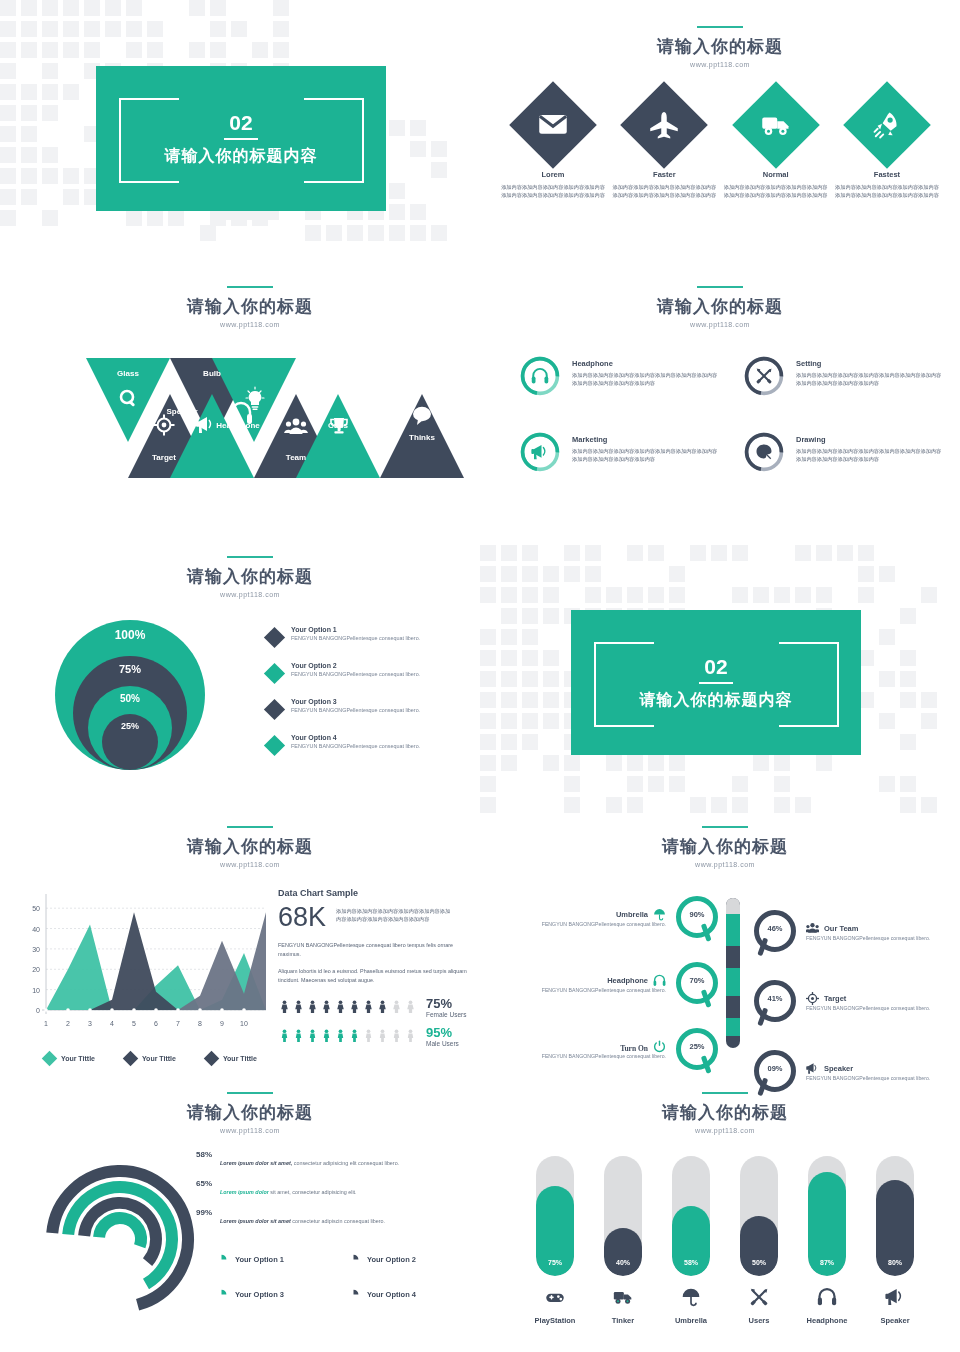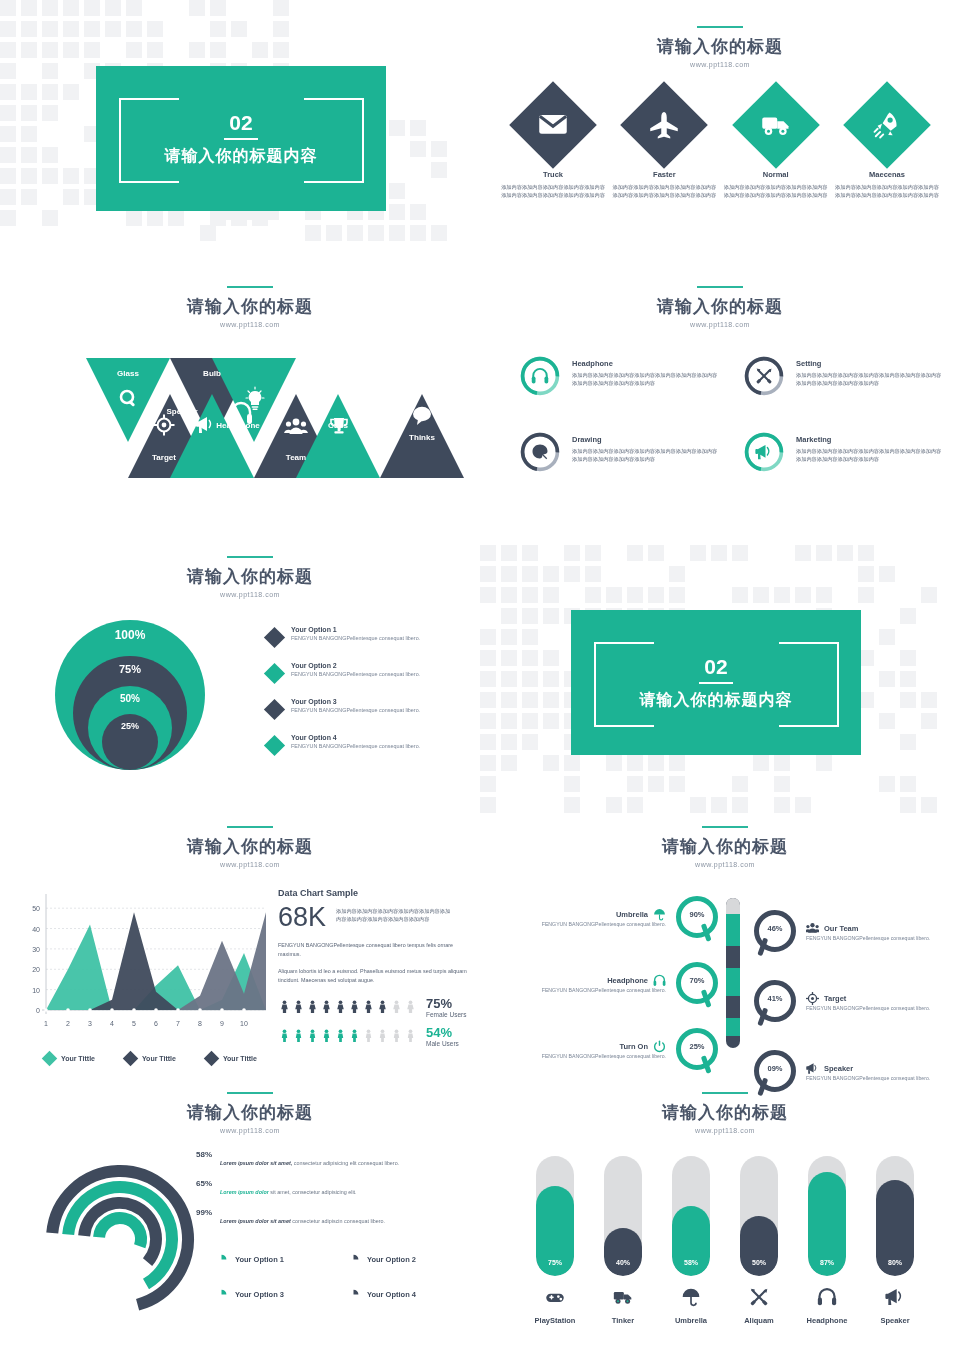--- a/index.html
+++ b/index.html
@@ -418,21 +418,21 @@
       <div class="sec-sub">www.ppt118.com</div>
     </div>
     <div class="dia-row" id="dia-row" style="margin-top:26px;">
   <div class="dia-col">
     <div class="dia" style="background:#3f4a5c;">
             <svg width="30" height="30" viewBox="0 0 24 24">
               <rect x="1" y="4" width="22" height="15" rx="2" fill="#fff"></rect>
               <path d="M1.5,5 L12,13 L22.5,5" fill="none" stroke="#3f4a5c" stroke-width="2.4"></path>
             </svg>
           </div>
-    <div class="dia-name">Truck</div>
+    <div class="dia-name">Lorem</div>
     <div class="dia-desc">添加内容添加内容添加内容添加内容添加内容添加内容添加内容添加内容添加内容添加内容</div>
   </div>
   <div class="dia-col">
     <div class="dia" style="background:#3f4a5c;">
             <svg width="30" height="30" viewBox="0 0 24 24">
               <path d="M12,1.5 C13.4,1.5 14.2,3.2 14.2,6 L14.2,9.2 L23,14.5 L23,17 L14.2,14.5 L14.2,19 L17,21.3 L17,22.8 L12,21.4 L7,22.8 L7,21.3 L9.8,19 L9.8,14.5 L1,17 L1,14.5 L9.8,9.2 L9.8,6 C9.8,3.2 10.6,1.5 12,1.5 Z" fill="#fff"></path>
             </svg>
           </div>
     <div class="dia-name">Faster</div>
     <div class="dia-desc">添加内容添加内容添加内容添加内容添加内容添加内容添加内容添加内容添加内容添加内容</div>
@@ -458,21 +458,21 @@
               <circle cx="14.5" cy="8" r="2.1" fill="#1cb394"></circle>
               <path d="M8,11 L4.5,12.5 L6.5,15.5 Z" fill="#fff"></path>
               <path d="M14.5,17 L16.5,20.2 L13,20 Z" fill="#fff"></path>
               <g stroke="#fff" stroke-width="1.5" stroke-linecap="round">
                 <line x1="3" y1="21" x2="6.5" y2="17.5"></line>
                 <line x1="6.5" y1="22" x2="9" y2="19.5"></line>
                 <line x1="2" y1="17.5" x2="4.5" y2="15"></line>
               </g>
             </svg>
           </div>
-    <div class="dia-name">Maecenas</div>
+    <div class="dia-name">Fastest</div>
     <div class="dia-desc">添加内容添加内容添加内容添加内容添加内容添加内容添加内容添加内容添加内容添加内容</div>
   </div>
       </div>
   </div>
 
   <div class="panel" style="left:20px;top:286px;width:460px;">
     <div class="sec-head">
       <div class="sec-rule"></div>
       <div class="sec-title">请输入你的标题</div>
       <div class="sec-sub">www.ppt118.com</div>
@@ -613,56 +613,56 @@
       </div>
     </div>
     <div>
       <div class="circ-t">Setting</div>
       <div class="circ-d">添加内容添加内容添加内容添加内容添加内容添加内容添加内容添加内容添加内容添加内容添加内容</div>
     </div>
   </div>
   <div class="circ-item">
     <div class="circ-ring">
       <svg width="40" height="40" viewBox="0 0 40 40">
+    <circle cx="20" cy="20" r="17.4" fill="none" stroke="#7fd8c4" stroke-width="3.6"></circle>
+    <circle cx="20" cy="20" r="17.4" fill="none" stroke="#1cb394" stroke-width="3.6" stroke-dasharray="78.71574552834585 109.3274243449248" stroke-linecap="butt" transform="rotate(100 20 20)"></circle>
+  </svg>
+      <div style="position:absolute;inset:0;display:flex;align-items:center;justify-content:center;">
+        <svg width="18" height="18" viewBox="0 0 24 24">
+                <path d="M3,8.5 L14,2.5 L14,19.5 L3,13.5 Z" fill="#1cb394"></path>
+                <rect x="0.5" y="8" width="3.5" height="6.5" rx="1.2" fill="#1cb394"></rect>
+                <path d="M4,14 L4,21.5 L7.6,21.5 L6.8,14 Z" fill="#1cb394"></path>
+                <path d="M16.5,6 Q20.5,11 16.5,16" fill="none" stroke="#1cb394" stroke-width="1.8" stroke-linecap="round"></path>
+              </svg>
+      </div>
+    </div>
+    <div>
+      <div class="circ-t">Marketing</div>
+      <div class="circ-d">添加内容添加内容添加内容添加内容添加内容添加内容添加内容添加内容添加内容添加内容添加内容</div>
+    </div>
+  </div>
+  <div class="circ-item">
+    <div class="circ-ring">
+      <svg width="40" height="40" viewBox="0 0 40 40">
     <circle cx="20" cy="20" r="17.4" fill="none" stroke="#a8b0bd" stroke-width="3.6"></circle>
     <circle cx="20" cy="20" r="17.4" fill="none" stroke="#3f4a5c" stroke-width="3.6" stroke-dasharray="78.71574552834585 109.3274243449248" stroke-linecap="butt" transform="rotate(100 20 20)"></circle>
   </svg>
       <div style="position:absolute;inset:0;display:flex;align-items:center;justify-content:center;">
         <svg width="18" height="18" viewBox="0 0 24 24">
                 <path d="M12,2 C18,2 22,6 22,11 C22,14 19.5,15 17.5,15 C16,15 15,16 15,17.2 C15,19 13.8,20.5 11.5,20.5 C6.5,20.5 2,16.5 2,11.2 C2,5.8 6.5,2 12,2 Z" fill="#3f4a5c"></path>
                 <circle cx="7.5" cy="8.5" r="1.8" fill="#3f4a5c"></circle>
                 <circle cx="12" cy="6" r="1.8" fill="#3f4a5c"></circle>
                 <circle cx="16.5" cy="8.5" r="1.8" fill="#3f4a5c"></circle>
                 <circle cx="7" cy="14" r="1.8" fill="#3f4a5c"></circle>
                 <path d="M14,14 L21,21" stroke="#3f4a5c" stroke-width="1.6"></path>
               </svg>
       </div>
     </div>
     <div>
       <div class="circ-t">Drawing</div>
-      <div class="circ-d">添加内容添加内容添加内容添加内容添加内容添加内容添加内容添加内容添加内容添加内容添加内容</div>
-    </div>
-  </div>
-  <div class="circ-item">
-    <div class="circ-ring">
-      <svg width="40" height="40" viewBox="0 0 40 40">
-    <circle cx="20" cy="20" r="17.4" fill="none" stroke="#7fd8c4" stroke-width="3.6"></circle>
-    <circle cx="20" cy="20" r="17.4" fill="none" stroke="#1cb394" stroke-width="3.6" stroke-dasharray="78.71574552834585 109.3274243449248" stroke-linecap="butt" transform="rotate(100 20 20)"></circle>
-  </svg>
-      <div style="position:absolute;inset:0;display:flex;align-items:center;justify-content:center;">
-        <svg width="18" height="18" viewBox="0 0 24 24">
-                <path d="M3,8.5 L14,2.5 L14,19.5 L3,13.5 Z" fill="#1cb394"></path>
-                <rect x="0.5" y="8" width="3.5" height="6.5" rx="1.2" fill="#1cb394"></rect>
-                <path d="M4,14 L4,21.5 L7.6,21.5 L6.8,14 Z" fill="#1cb394"></path>
-                <path d="M16.5,6 Q20.5,11 16.5,16" fill="none" stroke="#1cb394" stroke-width="1.8" stroke-linecap="round"></path>
-              </svg>
-      </div>
-    </div>
-    <div>
-      <div class="circ-t">Marketing</div>
       <div class="circ-d">添加内容添加内容添加内容添加内容添加内容添加内容添加内容添加内容添加内容添加内容添加内容</div>
     </div>
   </div>
       </div>
   </div>
 
   <div class="panel" style="left:20px;top:556px;width:460px;">
     <div class="sec-head">
       <div class="sec-rule"></div>
       <div class="sec-title">请输入你的标题</div>
@@ -882,21 +882,21 @@
                 <svg width="13" height="13" viewBox="0 0 24 24">
                   <circle cx="12" cy="4.2" r="3.4" fill="#d7d8da"></circle>
                   <path d="M8.5,8.5 L15.5,8.5 L17,16.5 L14.5,16.5 L14.5,24 L9.5,24 L9.5,16.5 L7,16.5 Z" fill="#d7d8da"></path>
                 </svg>
                 <svg width="13" height="13" viewBox="0 0 24 24">
                   <circle cx="12" cy="4.2" r="3.4" fill="#d7d8da"></circle>
                   <path d="M8.5,8.5 L15.5,8.5 L17,16.5 L14.5,16.5 L14.5,24 L9.5,24 L9.5,16.5 L7,16.5 Z" fill="#d7d8da"></path>
                 </svg>
               </div>
       <div>
-        <div class="pct-big" style="color:#1cb394;">54%</div>
+        <div class="pct-big" style="color:#1cb394;">95%</div>
         <div class="pct-sub">Male Users</div>
       </div>
     </div>
           </div>
       </div>
     </div>
   </div>
 
   <div class="panel" style="left:500px;top:826px;width:450px;">
     <div class="sec-head">
@@ -940,21 +940,21 @@
     <div style="position:relative;width:46px;height:46px;flex:none;">
     <svg width="46" height="52" viewBox="0 0 46 52">
       <circle cx="23" cy="23" r="18.5" fill="none" stroke="#1cb394" stroke-width="5"></circle>
       <rect x="28" y="30" width="5" height="18" rx="2" fill="#1cb394" transform="rotate(-20 30 34)"></rect>
     </svg>
     <div style="position:absolute;left:0;top:16px;width:46px;text-align:center;" class="q-pct">70%</div>
   </div>
   </div>
   <div style="display:flex;gap:8px;align-items:center;justify-content:flex-end;">
     <div style="text-align:right;">
-      <div style="display:flex;gap:5px;align-items:center;justify-content:flex-end;">
+      <div style="display:flex;gap:5px;align-items:flex-end;justify-content:flex-end;font-family:Liberation Serif, serif;">
         <span class="q-lbl">Turn On</span>
         <svg width="13" height="13" viewBox="0 0 24 24">
                   <path d="M6,5.5 A9,9 0 1 0 18,5.5" fill="none" stroke="#1cb394" stroke-width="2.6" stroke-linecap="round"></path>
                   <rect x="10.7" y="1" width="2.6" height="10" rx="1.3" fill="#1cb394"></rect>
                 </svg>
       </div>
       <div class="q-sub">FENGYUN BANGONGPellentesque consequat libero.</div>
     </div>
     <div style="position:relative;width:46px;height:46px;flex:none;">
     <svg width="46" height="52" viewBox="0 0 46 52">
@@ -1181,21 +1181,21 @@
               <g stroke="#3f4a5c" stroke-width="2.6" stroke-linecap="round">
                 <line x1="4" y1="4" x2="19" y2="19"></line>
                 <line x1="20" y1="4" x2="6" y2="18"></line>
               </g>
               <path d="M2,2 L7,3 L6,7 Z" fill="#3f4a5c"></path>
               <path d="M22,2 L21,7 L17,5 Z" fill="#3f4a5c"></path>
               <rect x="16" y="17" width="6" height="4" rx="1.4" transform="rotate(45 19 19)" fill="#3f4a5c"></rect>
               <rect x="2" y="17" width="6" height="4" rx="1.4" transform="rotate(-45 5 19)" fill="#3f4a5c"></rect>
             </svg>
           </div>
-    <div class="vb-name">Aliquam</div>
+    <div class="vb-name">Users</div>
   </div>
   <div class="vb-col">
     <div class="vb-track">
       <div class="vb-fill" style="height:87%;background:#1cb394;"></div>
       <div class="vb-val">87%</div>
     </div>
     <div class="vb-ico">
             <svg width="20" height="20" viewBox="0 0 24 24">
               <path d="M3,15 L3,11.5 A9,9 0 0 1 21,11.5 L21,15" fill="none" stroke="#3f4a5c" stroke-width="2.6"></path>
               <rect x="1" y="12.5" width="5" height="9.5" rx="2.4" fill="#3f4a5c"></rect>

